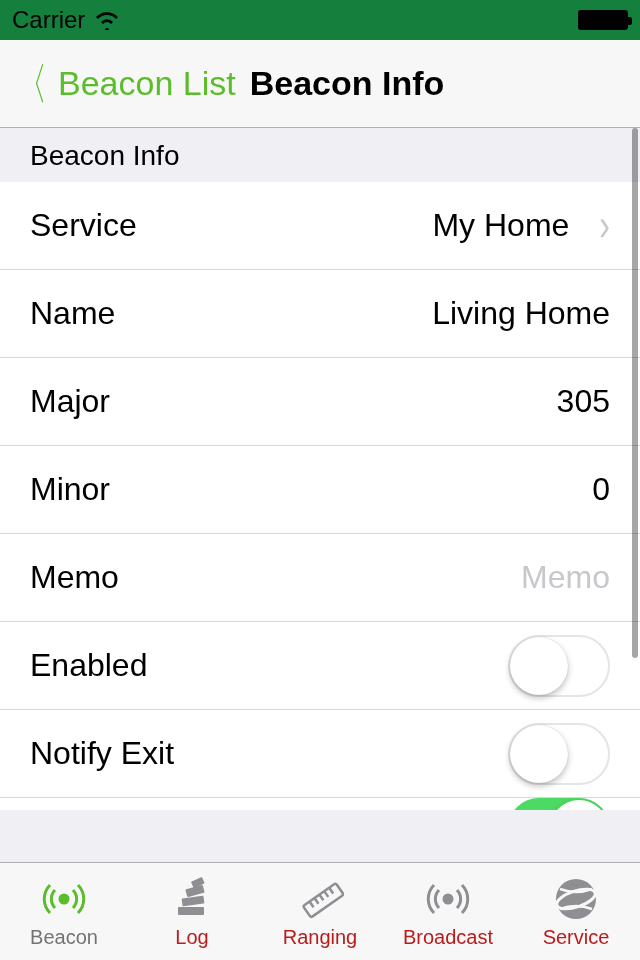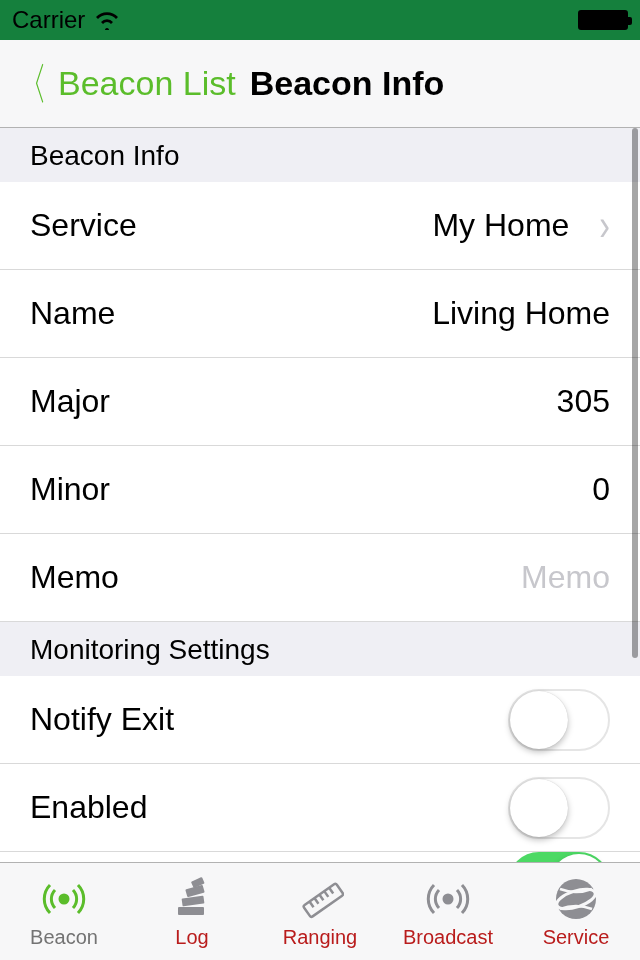--- a/index.html
+++ b/index.html
@@ -162,31 +162,30 @@
   <div class="cell">
     <span class="cell-label">Minor</span>
     <span class="cell-value">0</span>
   </div>
 
   <div class="cell">
     <span class="cell-label">Memo</span>
     <span class="cell-value placeholder">Memo</span>
   </div>
 
-  <div class="section-header">Monitoring Settings</div>
-
-  <div class="cell">
-    <span class="cell-label">Notify Exit</span>
+
+  <div class="cell">
+    <span class="cell-label">Enabled</span>
     <div class="switch">
         <div class="switch-knob"></div>
       </div>
   </div>
 
   <div class="cell">
-    <span class="cell-label">Enabled</span>
+    <span class="cell-label">Notify Exit</span>
     <div class="switch">
         <div class="switch-knob"></div>
       </div>
   </div>
 
   <div class="partial-row">
     <div class="partial-switch-top"></div>
   </div>
 </div>
 

